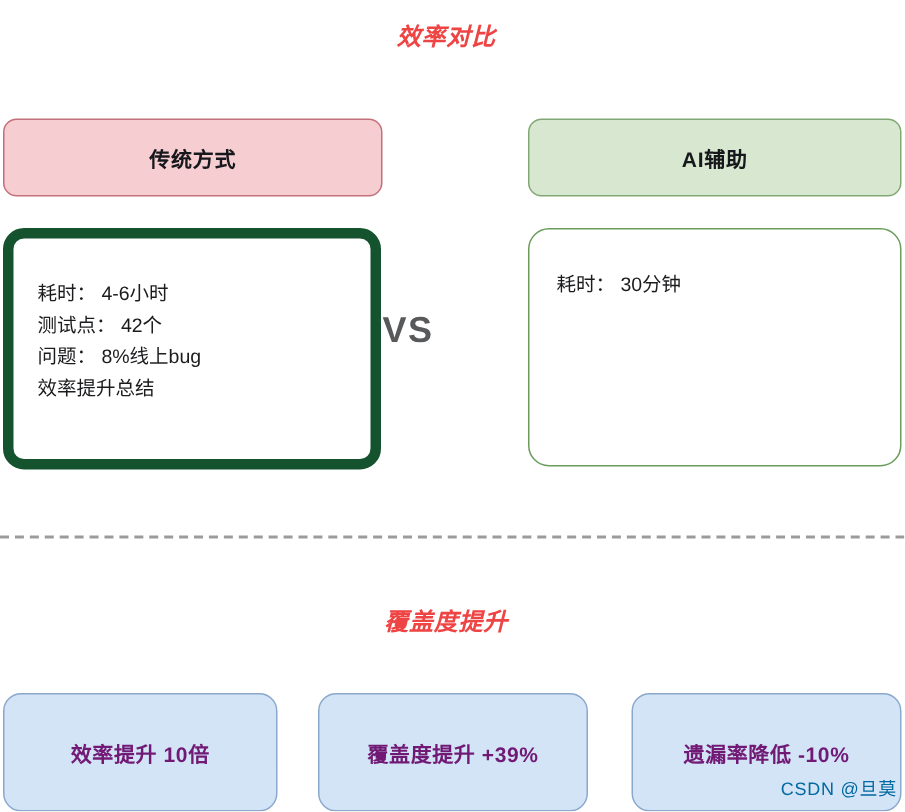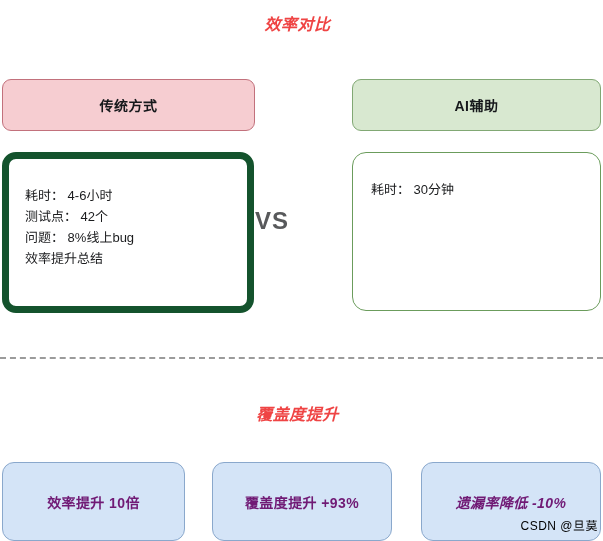--- a/index.html
+++ b/index.html
@@ -122,30 +122,30 @@
     display: flex;
     align-items: center;
     justify-content: center;
     font-size: 14px;
     font-weight: bold;
     color: #701a75;
     letter-spacing: 0.4px;
   }
   #stat-0 { left: 2px;   width: 183px; }
   #stat-1 { left: 212px; width: 180px; }
-  #stat-2 { left: 421px; width: 180px; font-style: italic; }
+  #stat-2 { left: 421px; width: 180px; }
 
   
   #watermark {
     position: absolute;
     left: 498px; top: 516px;
     width: 100px;
     text-align: right;
     font-size: 12px;
-    color: #000000;
+    color: #0369a1;
     letter-spacing: 0.5px;
     pointer-events: none;
     user-select: none;
   }
 </style>
 </head>
 <body>
 
 <div id="canvas">
 
@@ -177,21 +177,21 @@
   </div>
 
   <div id="divider"></div>
 
   <div id="title-summary" class="section-title">覆盖度提升</div>
 
   <div id="stat-0" class="stat-box">
     <span>效率提升 10倍</span>
   </div>
   <div id="stat-1" class="stat-box">
-    <span>覆盖度提升 +93%</span>
+    <span>覆盖度提升 +39%</span>
   </div>
   <div id="stat-2" class="stat-box">
     <span>遗漏率降低 -10%</span>
   </div>
 
   <div id="watermark">CSDN @旦莫</div>
 
 </div>
 
 </body></html>

